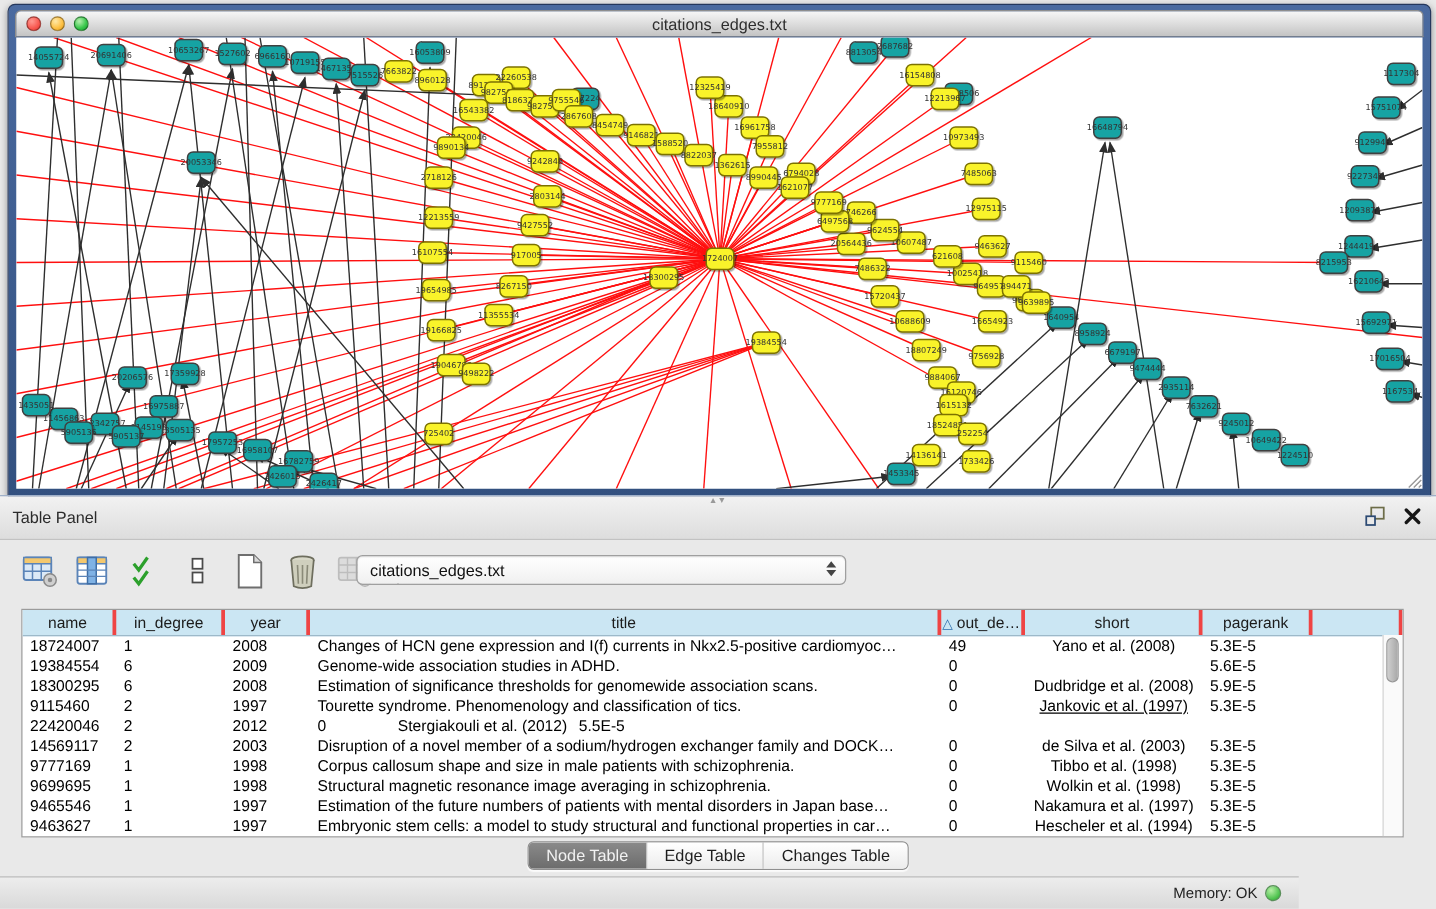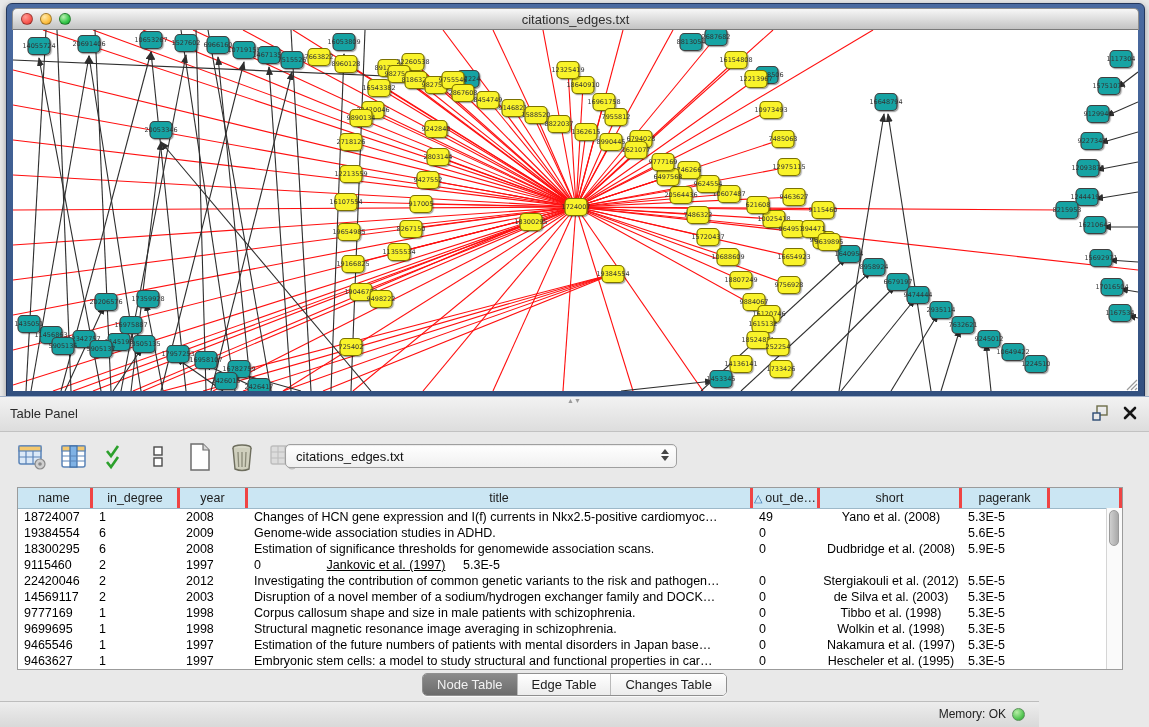--- a/index.html
+++ b/index.html
@@ -881,30 +881,30 @@
         <div class="td" style="width: 505px;">Estimation of significance thresholds for genomewide association scans.</div>
         <div class="td" style="width: 67px;">0</div>
         <div class="td center" style="width: 142px;">Dudbridge et al. (2008)</div>
         <div class="td" style="width: 88px;">5.9E-5</div>
         <div class="td" style="width: 72px;"></div>
       </div>
       <div class="trow">
         <div class="td" style="width: 75px;">9115460</div>
         <div class="td" style="width: 87px;">2</div>
         <div class="td" style="width: 68px;">1997</div>
+        <div class="td" style="width: 505px;">Tourette syndrome. Phenomenology and classification of tics.</div>
         <div class="td" style="width: 67px;">0</div>
         <div class="td center" style="width: 142px; text-decoration: underline;">Jankovic et al. (1997)</div>
         <div class="td" style="width: 88px;">5.3E-5</div>
         <div class="td" style="width: 72px;"></div>
       </div>
       <div class="trow">
         <div class="td" style="width: 75px;">22420046</div>
         <div class="td" style="width: 87px;">2</div>
         <div class="td" style="width: 68px;">2012</div>
-        <div class="td" style="width: 505px;">Investigating the contribution of common genetic variants to the risk and pathogen…</div>
         <div class="td" style="width: 67px;">0</div>
         <div class="td center" style="width: 142px;">Stergiakouli et al. (2012)</div>
         <div class="td" style="width: 88px;">5.5E-5</div>
         <div class="td" style="width: 72px;"></div>
       </div>
       <div class="trow">
         <div class="td" style="width: 75px;">14569117</div>
         <div class="td" style="width: 87px;">2</div>
         <div class="td" style="width: 68px;">2003</div>
         <div class="td" style="width: 505px;">Disruption of a novel member of a sodium/hydrogen exchanger family and DOCK…</div>
@@ -942,21 +942,21 @@
         <div class="td center" style="width: 142px;">Nakamura et al. (1997)</div>
         <div class="td" style="width: 88px;">5.3E-5</div>
         <div class="td" style="width: 72px;"></div>
       </div>
       <div class="trow">
         <div class="td" style="width: 75px;">9463627</div>
         <div class="td" style="width: 87px;">1</div>
         <div class="td" style="width: 68px;">1997</div>
         <div class="td" style="width: 505px;">Embryonic stem cells: a model to study structural and functional properties in car…</div>
         <div class="td" style="width: 67px;">0</div>
-        <div class="td center" style="width: 142px;">Hescheler et al. (1995)</div>
+        <div class="td center" style="width: 142px;">Hescheler et al. (1994)</div>
         <div class="td" style="width: 88px;">5.3E-5</div>
         <div class="td" style="width: 72px;"></div>
       </div>
     </div>
   <div class="vscroll">
     <div class="vthumb"></div>
   </div>
 </div>
 
 <div class="tabbar">

